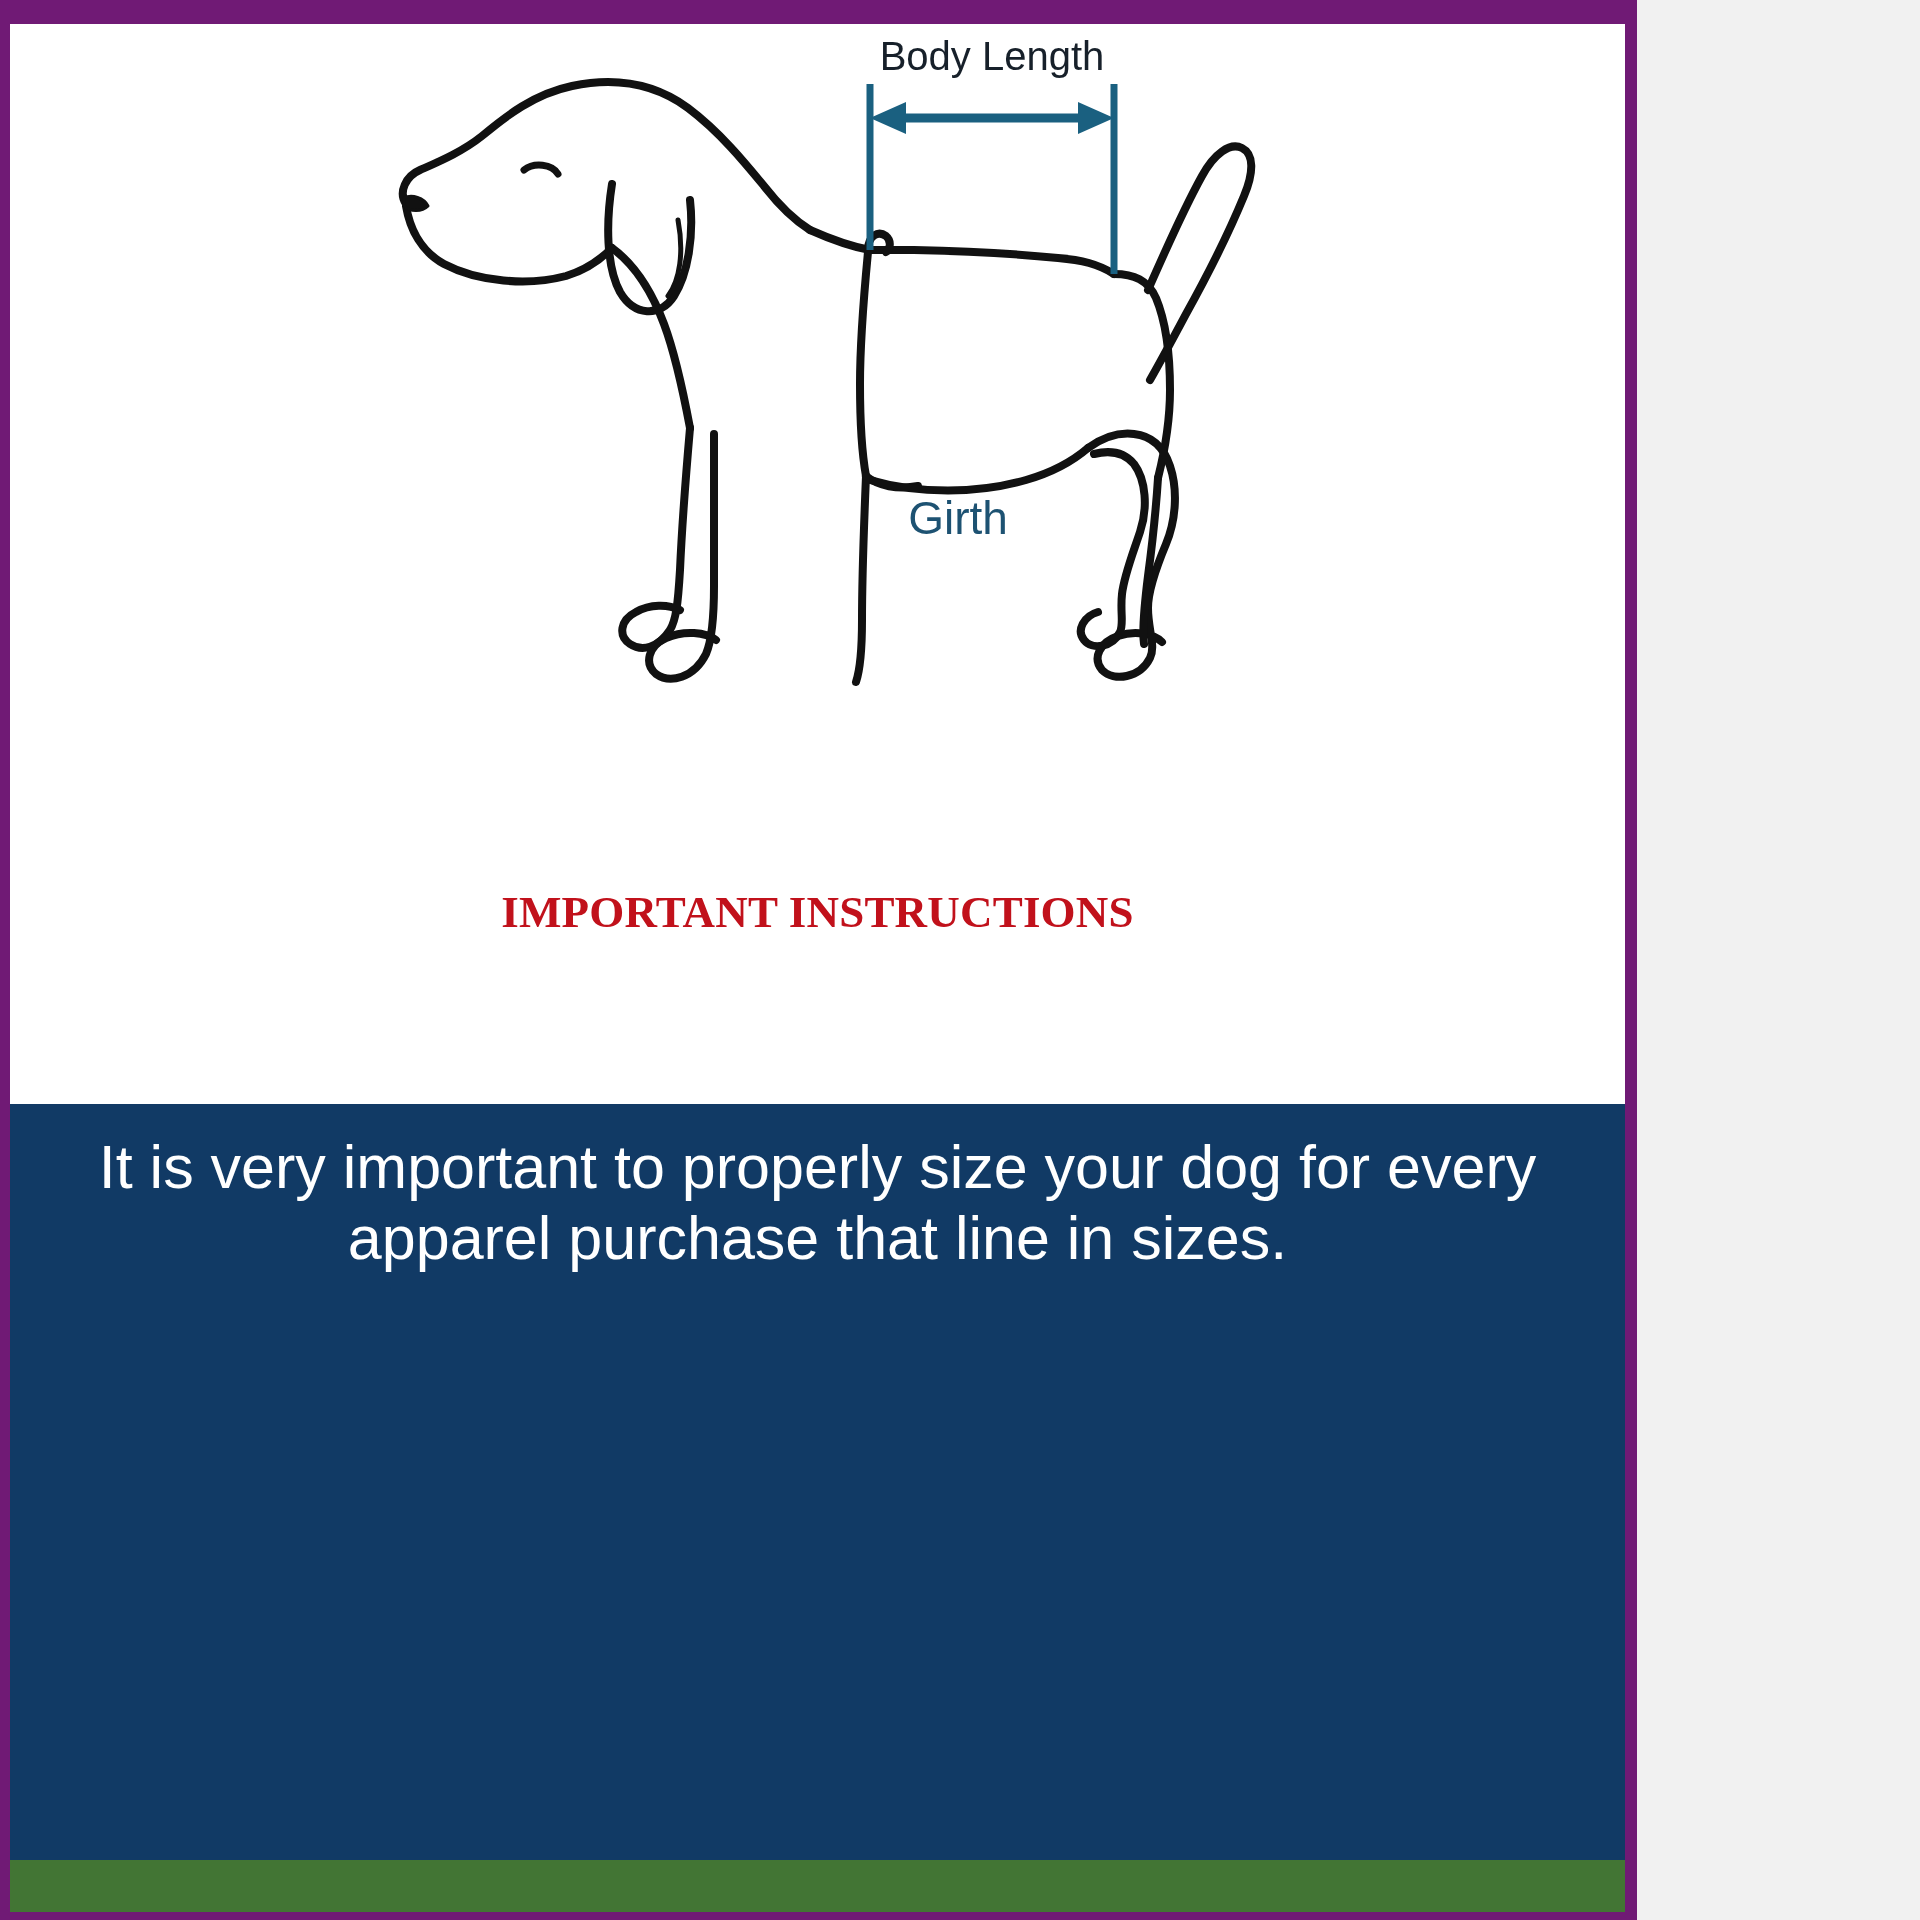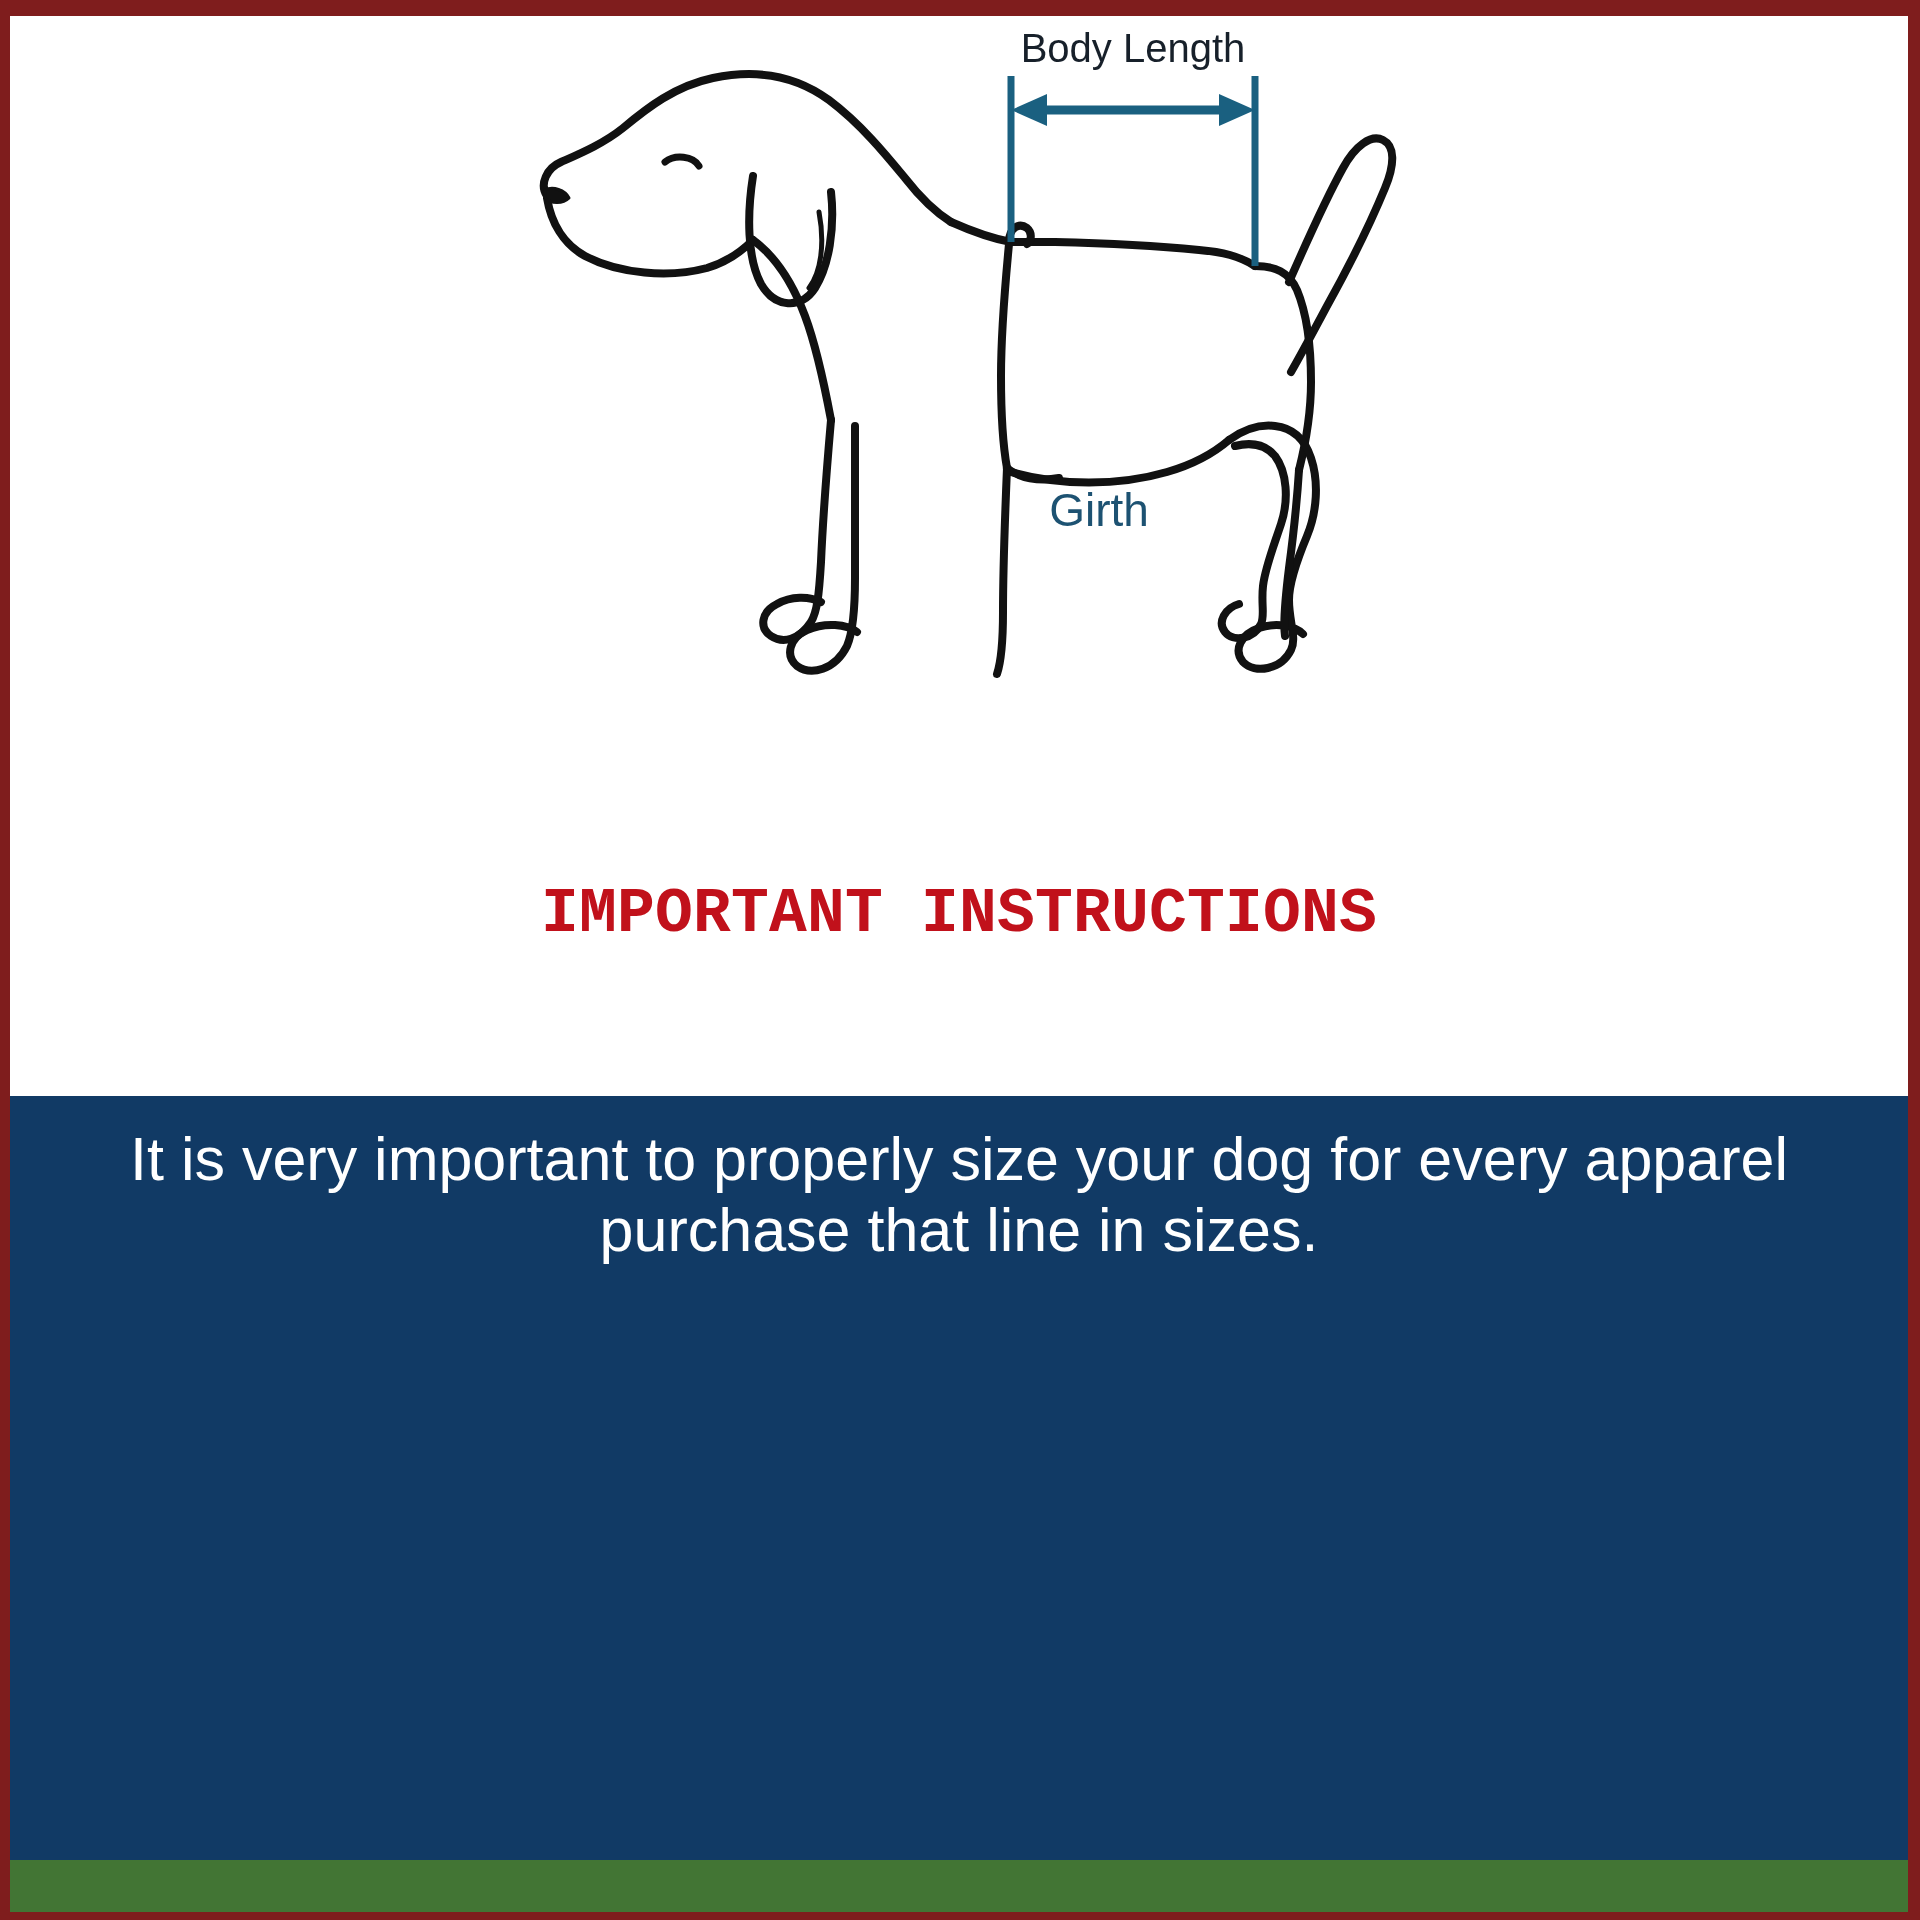--- a/index.html
+++ b/index.html
@@ -9,25 +9,25 @@
   }
   body {
     width: 1920px;
     height: 1920px;
     font-family: "Liberation Sans", sans-serif;
     overflow: hidden;
   }
 
   #page {
     position: relative;
-    width: 1920px;
+    width: 1637px;
     height: 1920px;
     box-sizing: border-box;
-    background: #7f1d1d;
-    padding: 16px 12px 8px 10px;
+    background: #701a75;
+    padding: 24px 12px 8px 10px;
   }
 
   #card {
     position: relative;
     width: 100%;
     height: 100%;
     background: #ffffff;
     overflow: hidden;
   }
 
@@ -49,23 +49,23 @@
   }
 
   
   #headline {
     position: absolute;
     left: 0;
     top: 862px;
     width: 100%;
     text-align: center;
     color: #c1111b;
-    font-family: Liberation Mono, monospace;
+    font-family: Liberation Serif, serif;
     font-weight: bold;
-    font-size: 63px;
+    font-size: 45px;
     line-height: 1.18;
     letter-spacing: 0.2px;
   }
   #headline .hl-line { display: block; white-space: nowrap; }
 
   
   #instructions {
     position: absolute;
     left: 0;
     top: 1080px;

